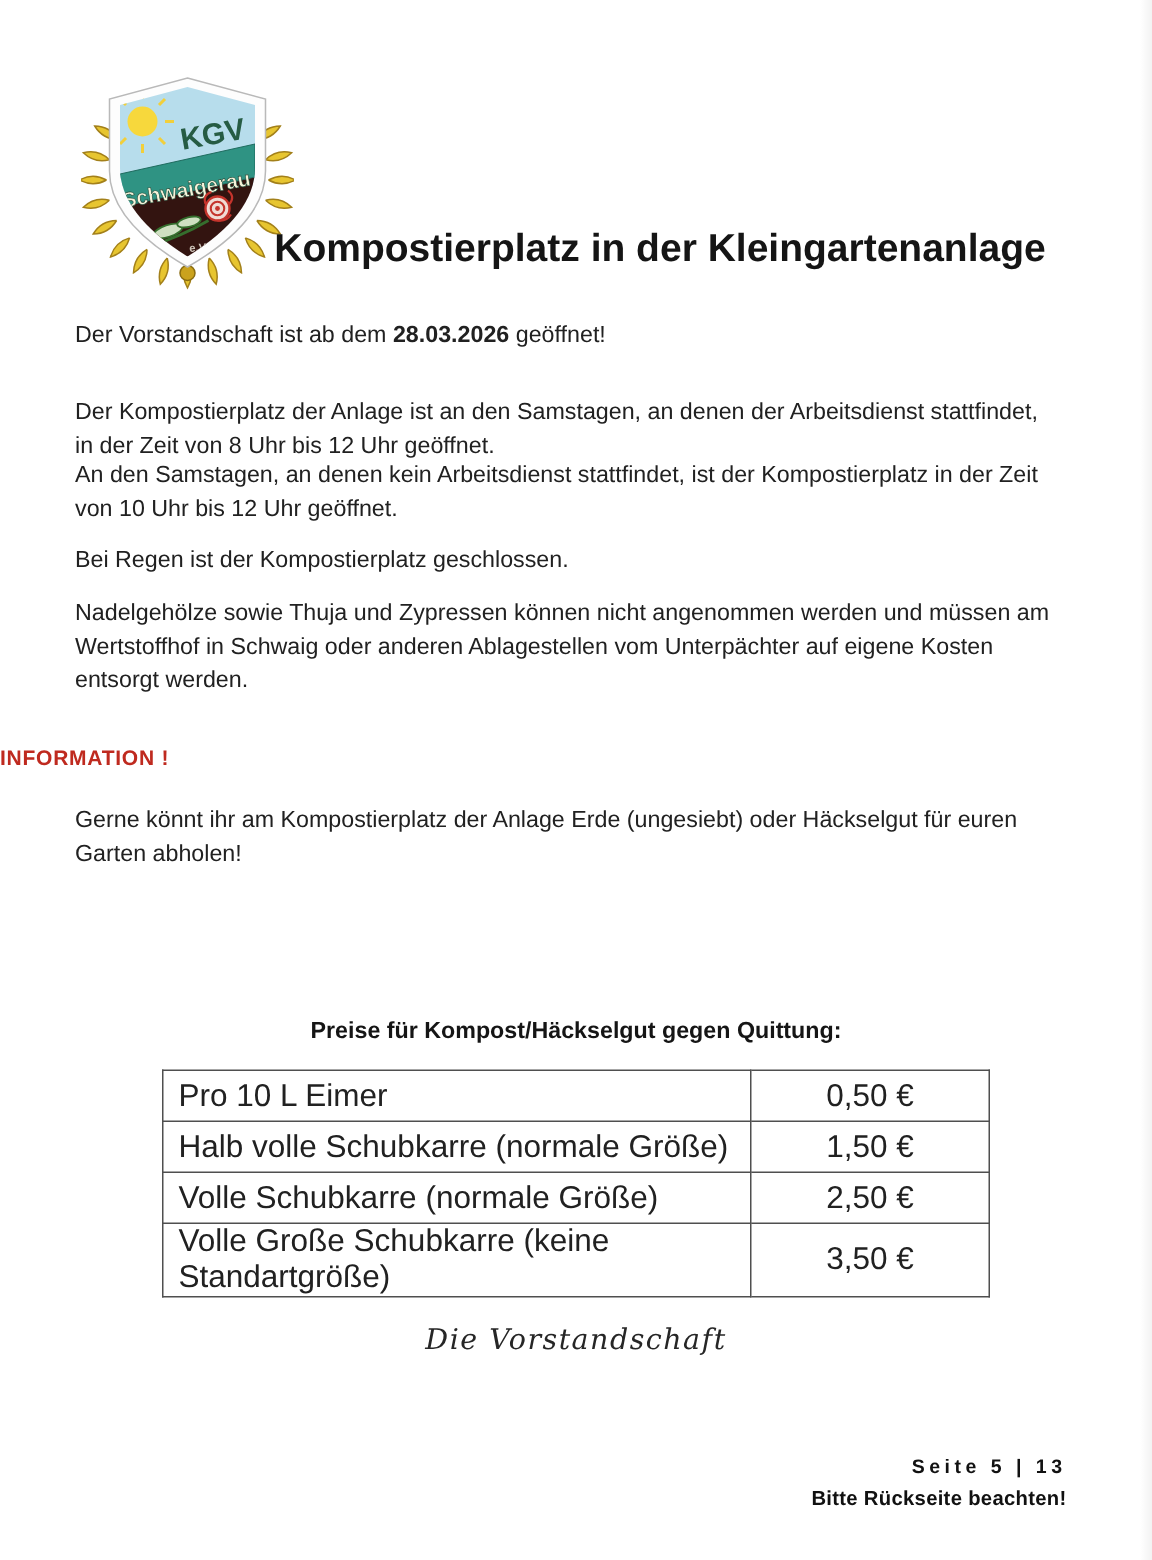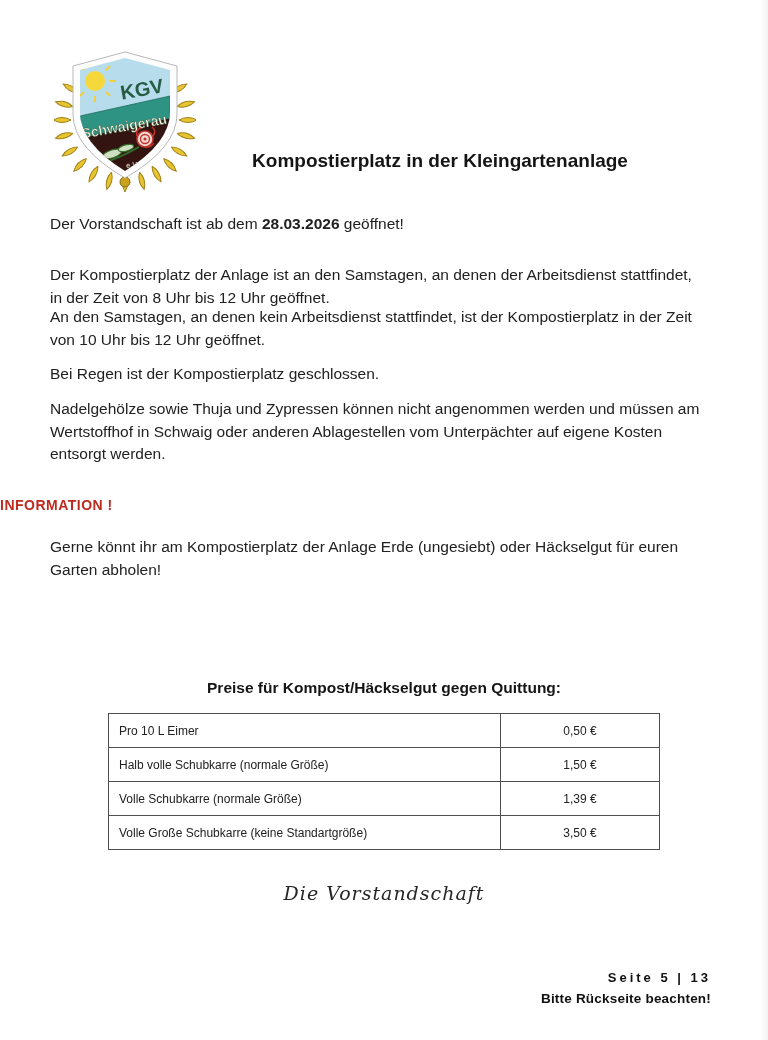--- a/index.html
+++ b/index.html
@@ -12,21 +12,21 @@
     overflow:hidden;
   }
   .page::after{
     content:"";position:absolute;top:0;right:0;bottom:0;width:8px;
     background:linear-gradient(to right, rgba(0,0,0,0), rgba(0,0,0,0.05));
     pointer-events:none;
   }
   .logo{position:absolute;left:54px;top:44px;width:142px;height:150px;}
   .doc-title{
     position:absolute;top:150px;left:112px;right:0;
-    text-align:center;font-size:19px;font-weight:bold;color:#151515;
+    text-align:center;font-size:26px;font-weight:bold;color:#151515;
   }
   .para{
     position:absolute;left:50px;width:652px;
     font-size:15.5px;line-height:22.5px;color:#212121;
   }
   .p1{top:213px;}
   .p2{top:264px;}
   .p3{top:306px;}
   .p4{top:363px;}
   .p5{top:398px;}
@@ -35,21 +35,21 @@
     text-align:left;font-size:14px;font-weight:bold;letter-spacing:0.5px;
   }
   .p6{top:536px;}
   .p7{top:593px;}
   .table-heading{
     position:absolute;top:679px;left:0;right:0;
     text-align:center;font-size:15.5px;font-weight:bold;color:#151515;
   }
   .price-table{
     position:absolute;top:713px;left:108px;width:552px;
-    border-collapse:collapse;font-size:12px;color:#212121;
+    border-collapse:collapse;font-size:21px;color:#212121;
   }
   .price-table td{
     border:1px solid #4f4f4f;
     height:33px;padding:0 0 0 10px;
   }
   .price-table td.price{
     width:158px;text-align:center;padding:0;
   }
   .signature{
     position:absolute;top:882px;left:0;right:0;
@@ -164,21 +164,21 @@
       <tr>
         <td>Pro 10 L Eimer</td>
         <td class="price">0,50 €</td>
       </tr>
       <tr>
         <td>Halb volle Schubkarre (normale Größe)</td>
         <td class="price">1,50 €</td>
       </tr>
       <tr>
         <td>Volle Schubkarre (normale Größe)</td>
-        <td class="price">1,39 €</td>
+        <td class="price">2,50 €</td>
       </tr>
       <tr>
         <td>Volle Große Schubkarre (keine Standartgröße)</td>
         <td class="price">3,50 €</td>
       </tr>
     </tbody>
   </table>
 
   <div class="signature">Die Vorstandschaft</div>
 

